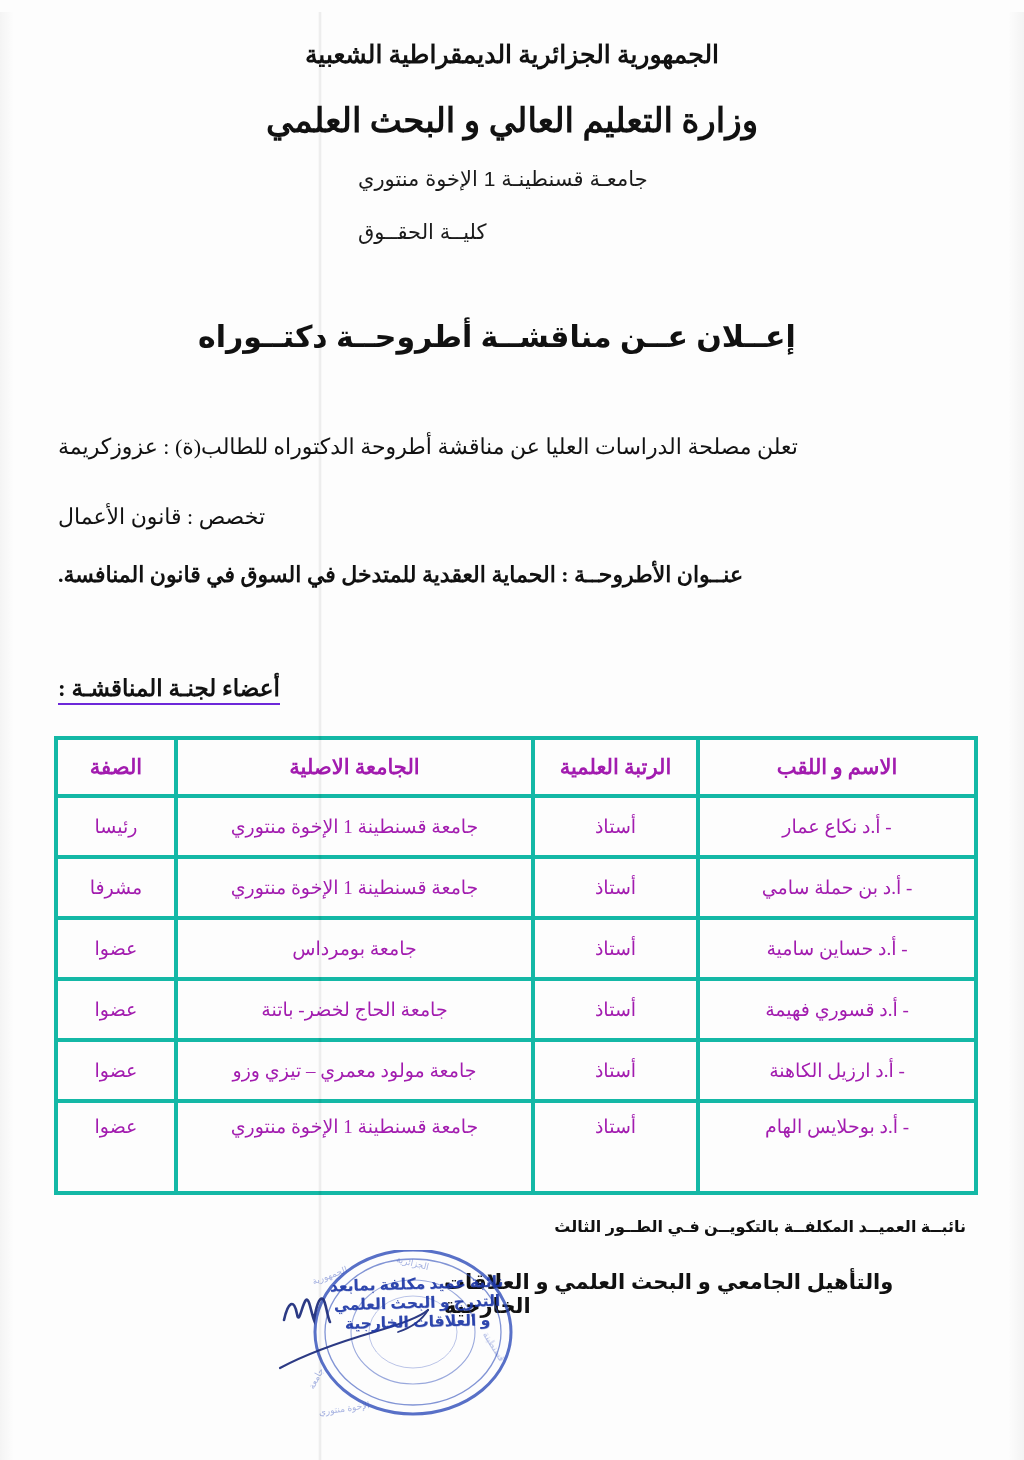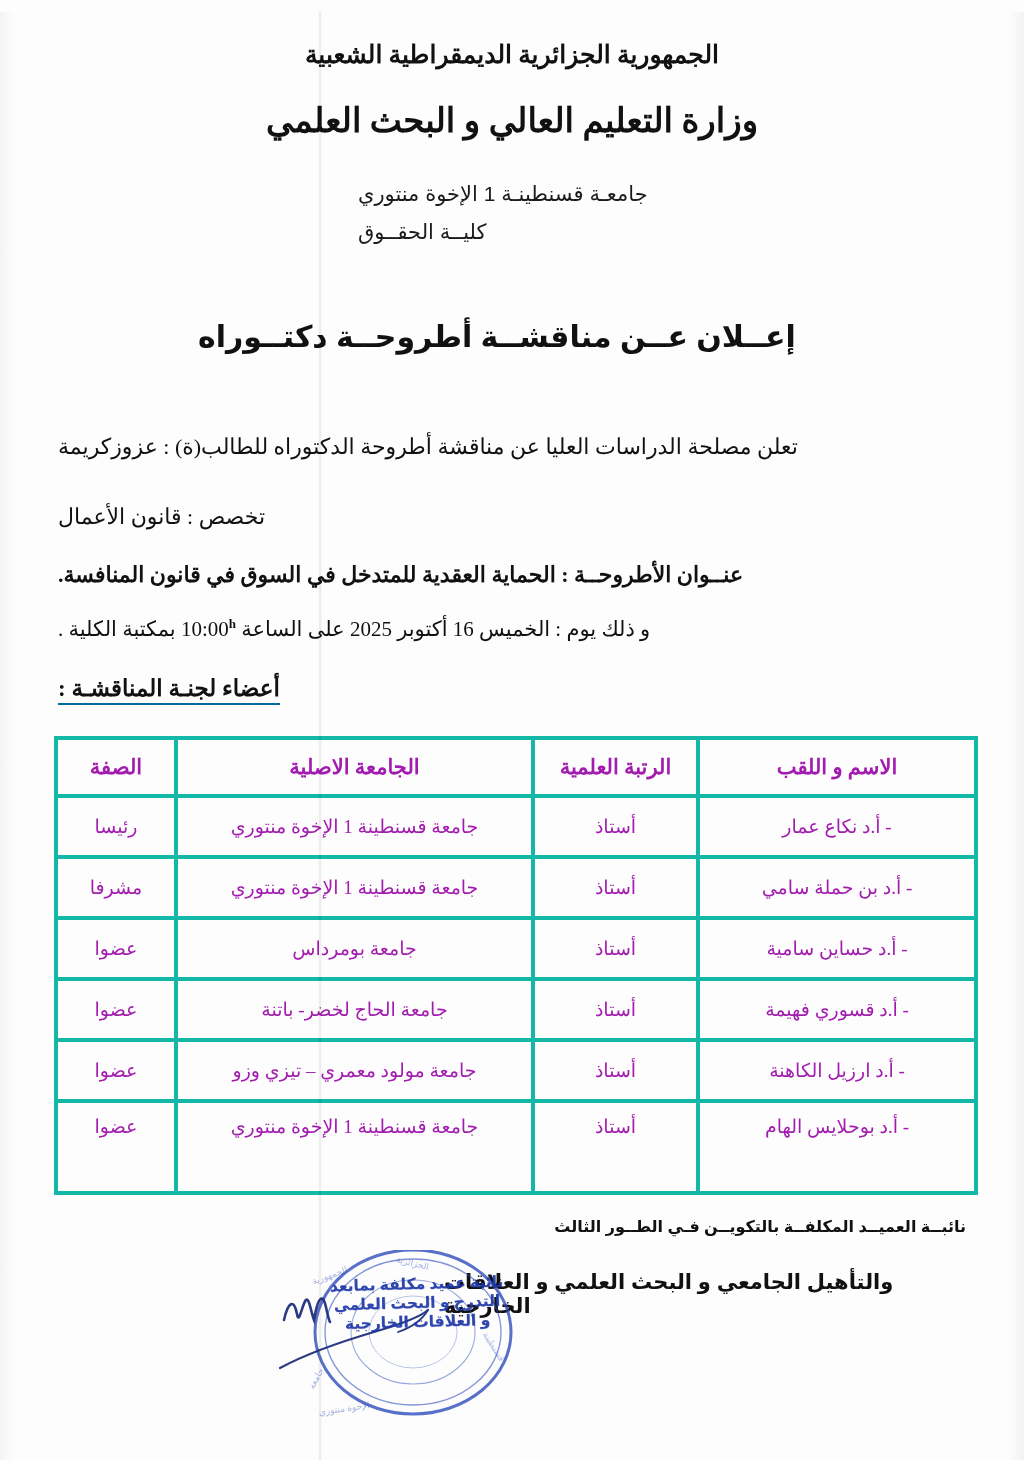--- a/index.html
+++ b/index.html
@@ -68,21 +68,21 @@
     position: absolute;
     top: 88px;
     right: 70px;
     left: 70px;
     text-align: center;
     font-weight: bold;
     font-size: 34px;
   }
   .univ-line {
     position: absolute;
-    top: 170px;
+    top: 155px;
     right: 46px;
     width: 620px;
     text-align: left;
     font-size: 21px;
     font-family: "Liberation Sans", "DejaVu Sans", sans-serif;
     color: #1b1b1b;
   }
   .fac-line {
     position: absolute;
     top: 208px;
@@ -130,21 +130,21 @@
   .committee-heading {
     position: absolute;
     top: 663px;
     right: 58px;
     left: 58px;
     text-align: left;
     font-size: 23px;
     font-weight: bold;
   }
   .committee-heading span.u {
-    border-bottom: 2px solid #0369a1;
+    border-bottom: 2px solid #6d28d9;
     padding-bottom: 2px;
   }
 
   
   .jury-table-wrap {
     position: absolute;
     top: 724px;
     left: 58px;
     width: 920px;
   }
@@ -252,23 +252,20 @@
   <div class="hdr-line2">وزارة التعليم العالي و البحث العلمي</div>
   <div class="univ-line">جامعـة قسنطينـة  1 الإخوة منتوري</div>
   <div class="fac-line">كليــة الحقــوق</div>
 
   <div class="main-title">إعــلان عــن مناقشــة أطروحــة دكتــوراه</div>
 
   <div class="para p-announce">تعلن مصلحة الدراسات العليا عن مناقشة أطروحة الدكتوراه للطالب(ة) : عزوزكريمة</div>
   <div class="para p-spec">تخصص : قانون الأعمال</div>
   <div class="para p-thesis">عنــوان الأطروحــة : الحماية العقدية للمتدخل في السوق في قانون المنافسة.</div>
 
-  <div class="para p-date">
-    <span>و ذلك يوم : الخميس 16 أكتوبر 2025 على الساعة </span><span>10:00</span><span class="sup-h">h</span><span> بمكتبة الكلية .</span>
-  </div>
 
   <div class="committee-heading">
     <span class="u">أعضاء لجنـة المناقشـة :</span>
   </div>
 
   <div class="jury-table-wrap">
     <table class="jury">
       <colgroup>
         <col class="c-name">
         <col class="c-rank">

